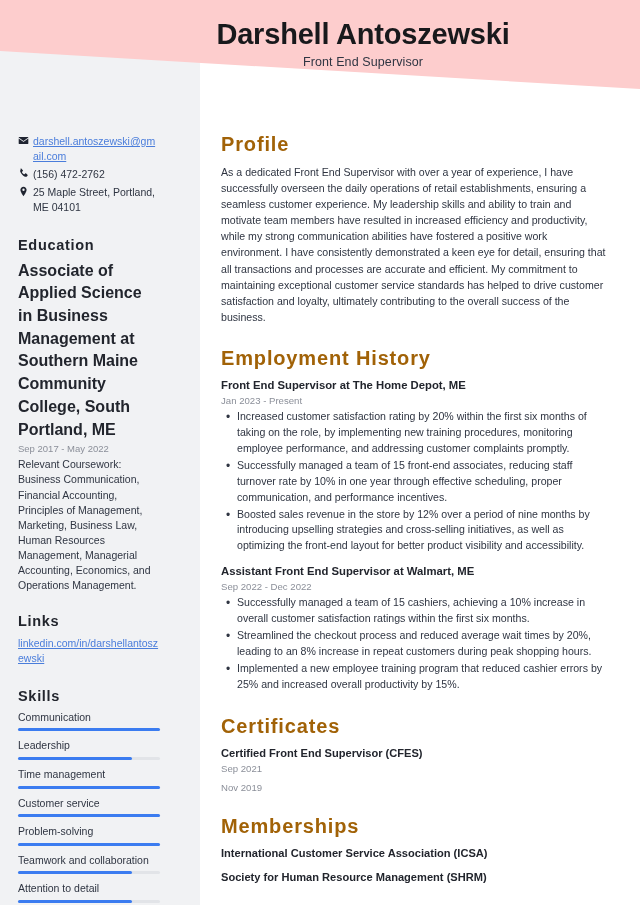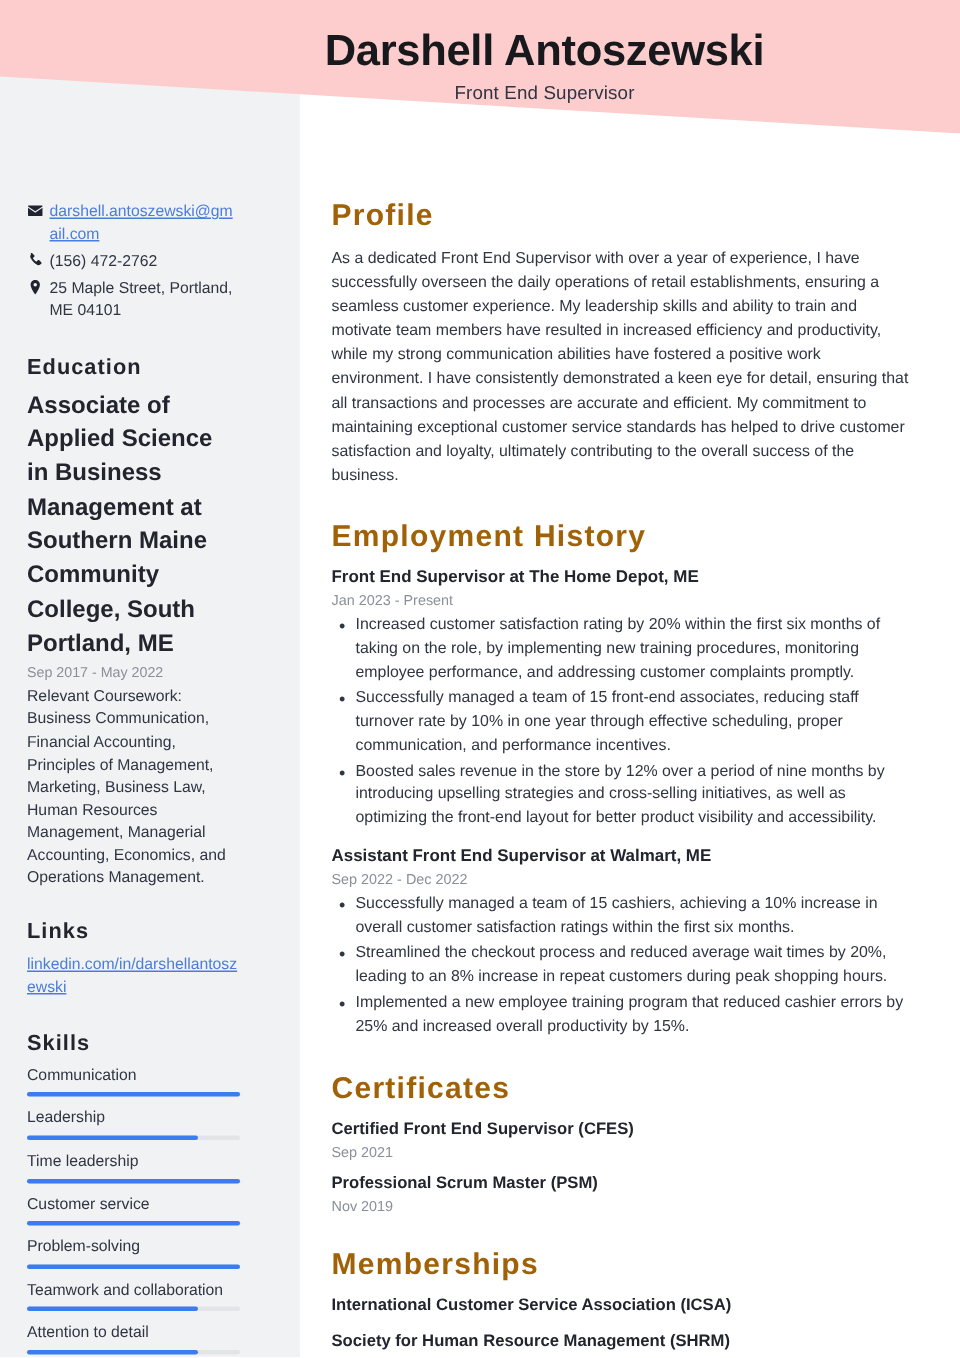--- a/index.html
+++ b/index.html
@@ -338,21 +338,21 @@
               <div class="bar-fill" style="width: 100%; background: rgb(59, 124, 240);"></div>
             </div>
           </div>
           <div class="bar-item">
             <div class="bar-label">Leadership</div>
             <div class="bar-track">
               <div class="bar-fill" style="width: 80%; background: rgb(59, 124, 240);"></div>
             </div>
           </div>
           <div class="bar-item">
-            <div class="bar-label">Time leadership</div>
+            <div class="bar-label">Time management</div>
             <div class="bar-track">
               <div class="bar-fill" style="width: 100%; background: rgb(59, 124, 240);"></div>
             </div>
           </div>
           <div class="bar-item">
             <div class="bar-label">Customer service</div>
             <div class="bar-track">
               <div class="bar-fill" style="width: 100%; background: rgb(59, 124, 240);"></div>
             </div>
           </div>
@@ -429,21 +429,20 @@
     </div>
 
     <div class="main-block">
       <div class="main-heading">Certificates</div>
       <div class="certificates-list">
           <div class="cert-item">
             <div class="cert-name">Certified Front End Supervisor (CFES)</div>
             <div class="cert-date">Sep 2021</div>
           </div>
           <div class="cert-item">
-            <div class="cert-name">Professional Scrum Master (PSM)</div>
             <div class="cert-date">Nov 2019</div>
           </div>
         </div>
     </div>
 
     <div class="main-block memberships-block">
       <div class="main-heading">Memberships</div>
       <div class="memberships-list">
           <div class="member-item">International Customer Service Association (ICSA)</div>
           <div class="member-item">Society for Human Resource Management (SHRM)</div>

